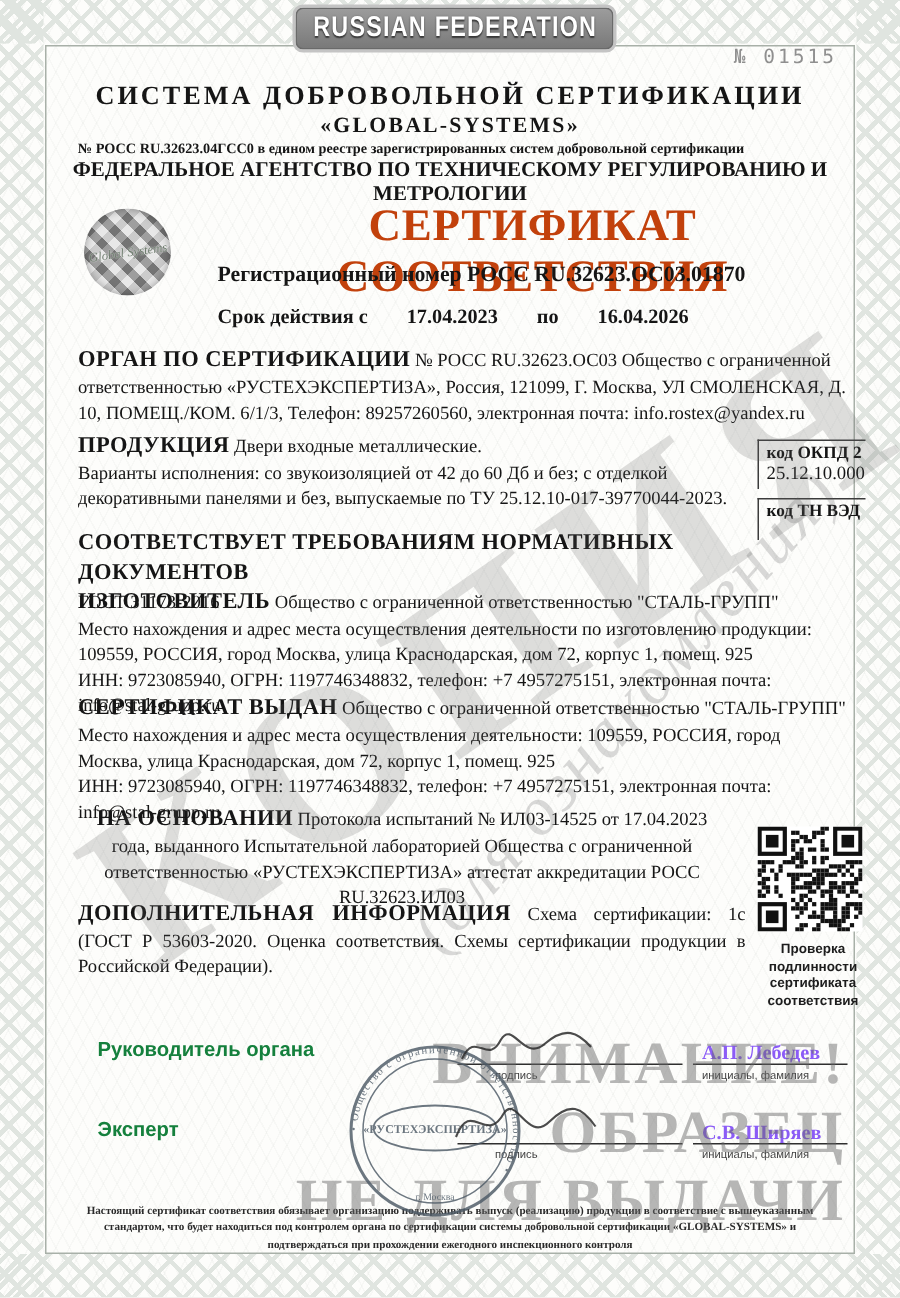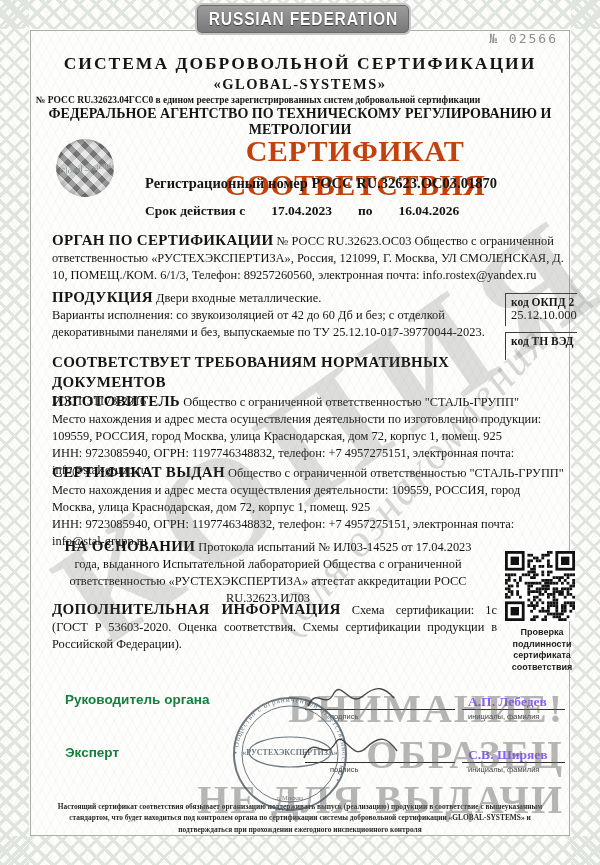--- a/index.html
+++ b/index.html
@@ -45,21 +45,21 @@
   .cert-no{
     position:absolute; right:42px; top:31px;
     font-family:"DejaVu Sans Mono", monospace; font-size:13px; letter-spacing:2px;
     color:#8f8f8f;
   }
   .sys-title{position:absolute; left:0; top:53px; width:600px; text-align:center;
     font-weight:bold; font-size:17.5px; letter-spacing:2px;}
   .sys-name{position:absolute; left:0; top:76px; width:600px; text-align:center;
     font-weight:bold; font-size:14.5px; letter-spacing:1.5px;}
   .reg-line{position:absolute; left:0; top:95px; width:516px; text-align:center;
-    font-weight:bold; font-size:9.5px;}
+    font-weight:bold; font-size:9.5px;padding-left:16px;}
   .agency-line{position:absolute; left:0; top:106px; width:600px; text-align:center;
     font-weight:bold; font-size:14px;}
 
   .holo{
     position:absolute; left:56px; top:139px; width:58px; height:58px; border-radius:50%;
     background-image:
       repeating-linear-gradient(45deg, rgba(255,255,255,0.55) 0 6px, rgba(70,70,70,0.35) 6px 12px),
       repeating-linear-gradient(-45deg, #cdcdcd 0 6px, #8d8d8d 6px 12px);
     box-shadow:inset 0 0 6px rgba(0,0,0,0.35);
     display:flex; align-items:center; justify-content:center;
@@ -123,21 +123,21 @@
 <div class="cert">
   <div class="edge top"></div>
   <div class="edge bottom"></div>
   <div class="edge left"></div>
   <div class="edge right"></div>
   <div class="frame"></div>
 
   <div class="badge">
     <span>RUSSIAN FEDERATION</span>
   </div>
-  <div class="cert-no">№ 02566</div>
+  <div class="cert-no">№ 01515</div>
   <div class="sys-title">СИСТЕМА ДОБРОВОЛЬНОЙ СЕРТИФИКАЦИИ</div>
   <div class="sys-name">«GLOBAL-SYSTEMS»</div>
   <div class="reg-line">№ РОСС RU.32623.04ГСС0 в едином реестре зарегистрированных систем добровольной сертификации</div>
   <div class="agency-line">ФЕДЕРАЛЬНОЕ АГЕНТСТВО ПО ТЕХНИЧЕСКОМУ РЕГУЛИРОВАНИЮ И МЕТРОЛОГИИ</div>
 
   <div class="holo">
     <span>Global Systems</span>
   </div>
   <div class="main-title">СЕРТИФИКАТ СООТВЕТСТВИЯ</div>
   <div class="reg-number">Регистрационный номер РОСС RU.32623.ОС03.01870</div>

